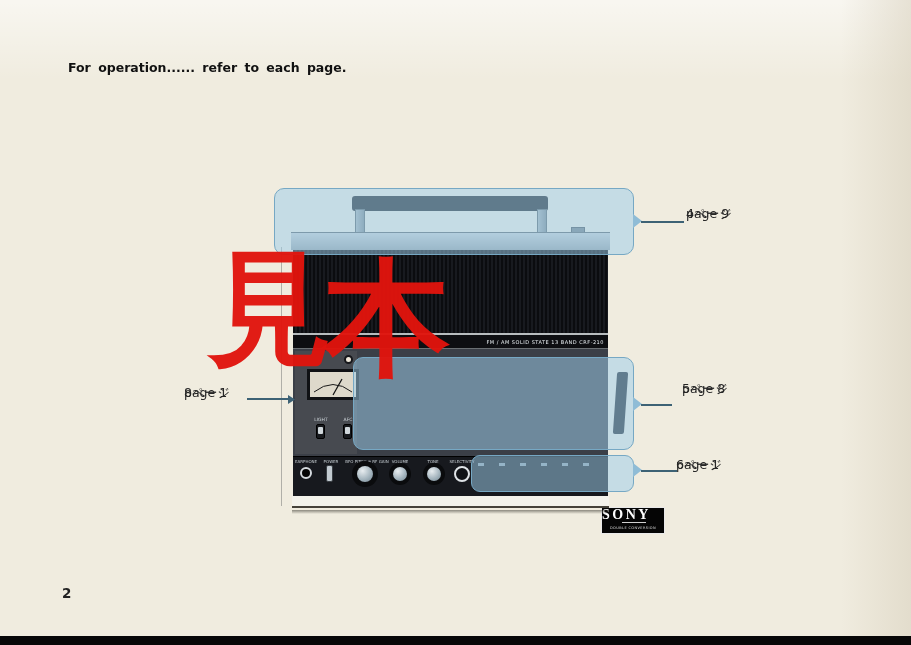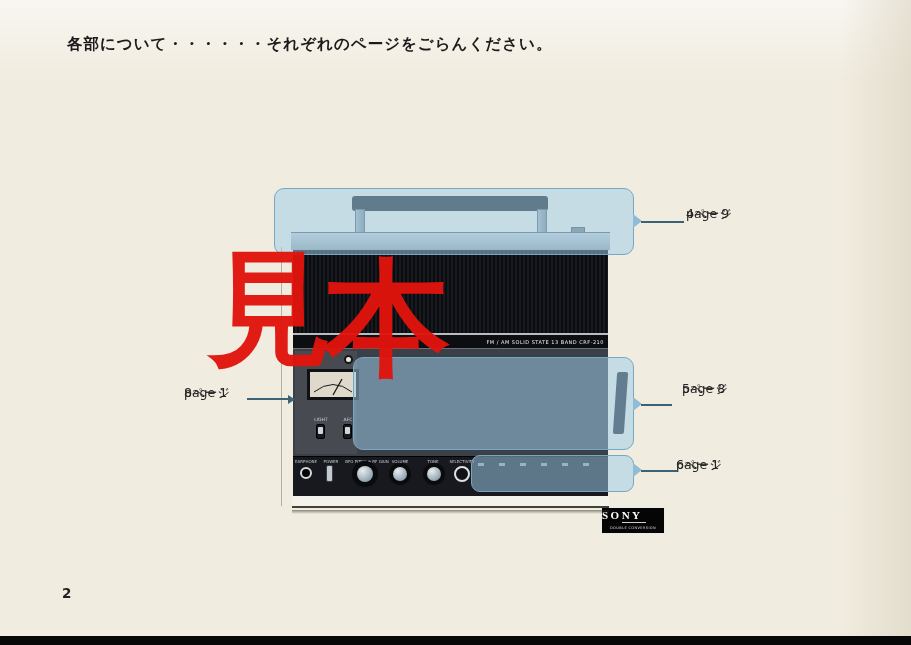--- a/index.html
+++ b/index.html
@@ -19,21 +19,21 @@
   
   .handle-bar{left:352px;top:196px;width:196px;height:15px;background:#1f2227;border-radius:3px;}
   .handle-post{top:209px;width:10px;height:31px;background:linear-gradient(90deg,#aab3b7,#7e8a90);border:1px solid #5a646a;}
   .post-l{left:355px;} .post-r{left:537px;}
   .antenna-nub{left:571px;top:227px;width:14px;height:15px;background:#747e85;border:1px solid #4c555b;}
   .cab-top{left:291px;top:232px;width:319px;height:18px;background:linear-gradient(#c9cfd1,#98a1a5);border-top:1px solid #5a6266;}
   .grille{left:293px;top:250px;width:315px;height:83px;
           background:repeating-linear-gradient(90deg,#0b0c0f 0 2px,#181a1f 2px 4px);}
   .badge{left:308px;top:257px;width:64px;height:27px;background:#050505;border:1px solid #e9e9e9;text-align:center;}
   .badge .brand{position:static;display:block;font-family:"Liberation Serif","DejaVu Serif",serif;
-          font-size:11px;font-weight:700;letter-spacing:2.5px;color:#fff;line-height:12px;margin-top:1px;}
+          font-size:14px;font-weight:700;letter-spacing:2.5px;color:#fff;line-height:12px;margin-top:1px;}
   .badge-diagram{left:20px;top:14px;width:24px;height:3px;border-top:1px solid #cfcfcf;}
   .badge .sub{left:0;right:0;top:18px;font-size:3.5px;letter-spacing:.4px;color:#ddd;}
   .trim{left:293px;top:333px;width:315px;height:16px;background:#0d0e11;border-top:2px solid #b7bcbe;border-bottom:1px solid #6a6f72;}
   .model-line{right:4px;top:4px;font-size:5px;letter-spacing:.5px;color:#e8eef1;white-space:nowrap;}
   .panel{left:293px;top:349px;width:315px;height:107px;background:#3b3f47;}
   .panel-left{left:2px;top:2px;width:62px;height:103px;background:#474a50;}
   .lamp{left:49px;top:4px;width:9px;height:9px;border-radius:50%;background:#efe9db;border:2px solid #15161a;}
   .meter{left:12px;top:18px;width:52px;height:31px;background:#101114;padding:3px;}
   .meter svg{position:static;display:block;width:46px;height:25px;background:#ded9cb;}
   .toggle-label{top:66px;font-size:4.5px;color:#c9d0d5;width:24px;text-align:center;}
@@ -85,21 +85,21 @@
   .wm1{left:208px;top:246px;font-size:124px;}
   .wm2{left:324px;top:256px;font-size:126px;}
 </style>
 </head>
 <body>
 
 <div id="canvas" style="--ov-fill: rgba(158,206,233,0.52); --ov-border: #76A8C4; --ov-tail: #8FBCD6; --line-color: #3D6275; --wm-color: #E1140D; background: rgb(240, 236, 223);">
   <div class="shade-top"></div>
   <div class="shade-right"></div>
 
-  <div class="heading-ja">各部について・・・・・・それぞれのページをごらんください。</div>
+  <div class="heading-en">For operation...... refer to each page.</div>
 
   <div class="photo-edge"></div>
 
   <div style="position:static;">
     <div class="handle-bar"></div>
     <div class="handle-post post-l"></div>
     <div class="handle-post post-r"></div>
     <div class="antenna-nub"></div>
     <div class="cab-top"></div>
 

